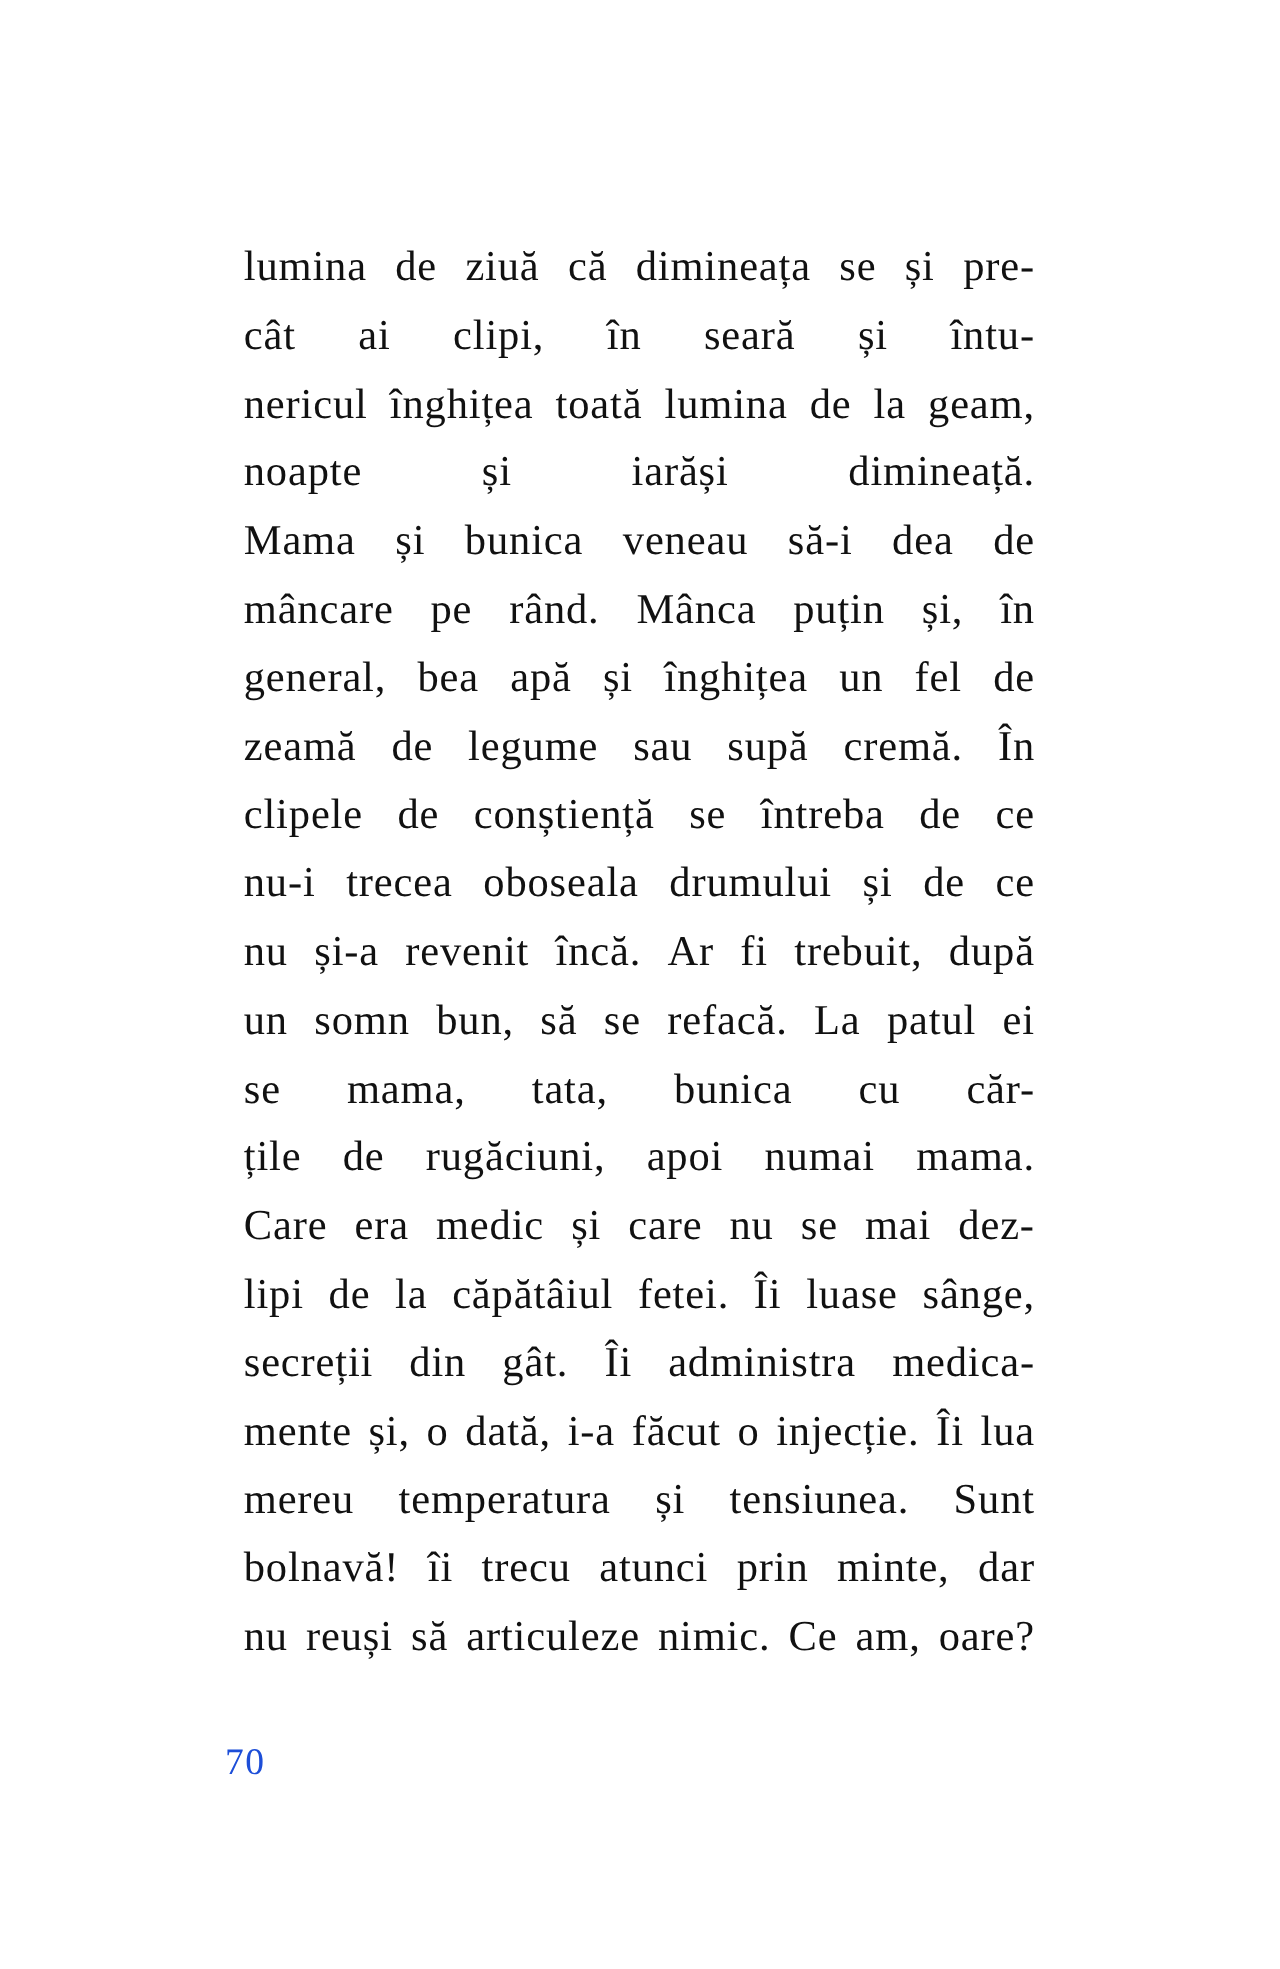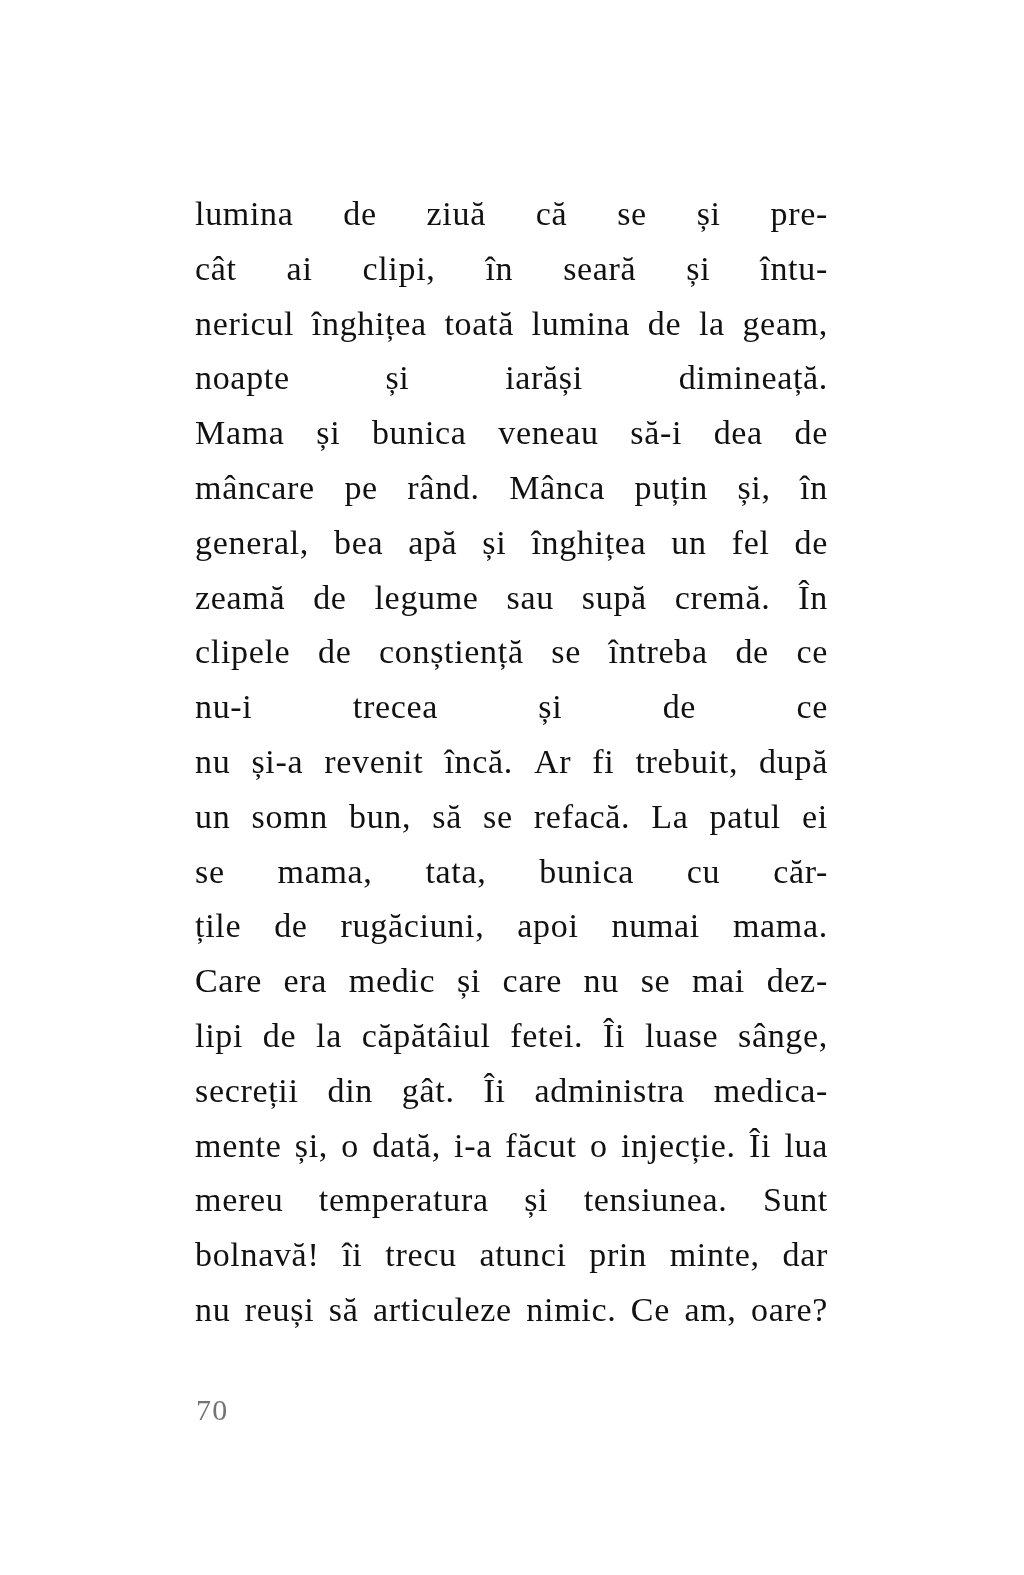--- a/index.html
+++ b/index.html
@@ -32,38 +32,39 @@
     font-size: 34px;
     letter-spacing: 0.02em;
     white-space: nowrap;
     align-items: flex-end;
   }
   .line span {
     display: inline-block;
   }
   .footer {
     position: absolute;
-    left: 196px;
+    left: 180px;
     top: 1392px;
     font-size: 30px;
     line-height: 36px;
     letter-spacing: 0.04em;
-    color: #737373;
+    color: #1d4ed8;
   }
 </style>
 </head>
 <body>
 
 <div class="page">
   <div class="text-block">
     <div class="line">
         <span>lumina</span>
         <span>de</span>
         <span>ziuă</span>
         <span>că</span>
+        <span>dimineața</span>
         <span>se</span>
         <span>și</span>
         <span>pre-</span>
       </div>
     <div class="line">
         <span>cât</span>
         <span>ai</span>
         <span>clipi,</span>
         <span>în</span>
         <span>seară</span>
@@ -127,20 +128,22 @@
         <span>de</span>
         <span>conștiență</span>
         <span>se</span>
         <span>întreba</span>
         <span>de</span>
         <span>ce</span>
       </div>
     <div class="line">
         <span>nu-i</span>
         <span>trecea</span>
+        <span>oboseala</span>
+        <span>drumului</span>
         <span>și</span>
         <span>de</span>
         <span>ce</span>
       </div>
     <div class="line">
         <span>nu</span>
         <span>și-a</span>
         <span>revenit</span>
         <span>încă.</span>
         <span>Ar</span>

